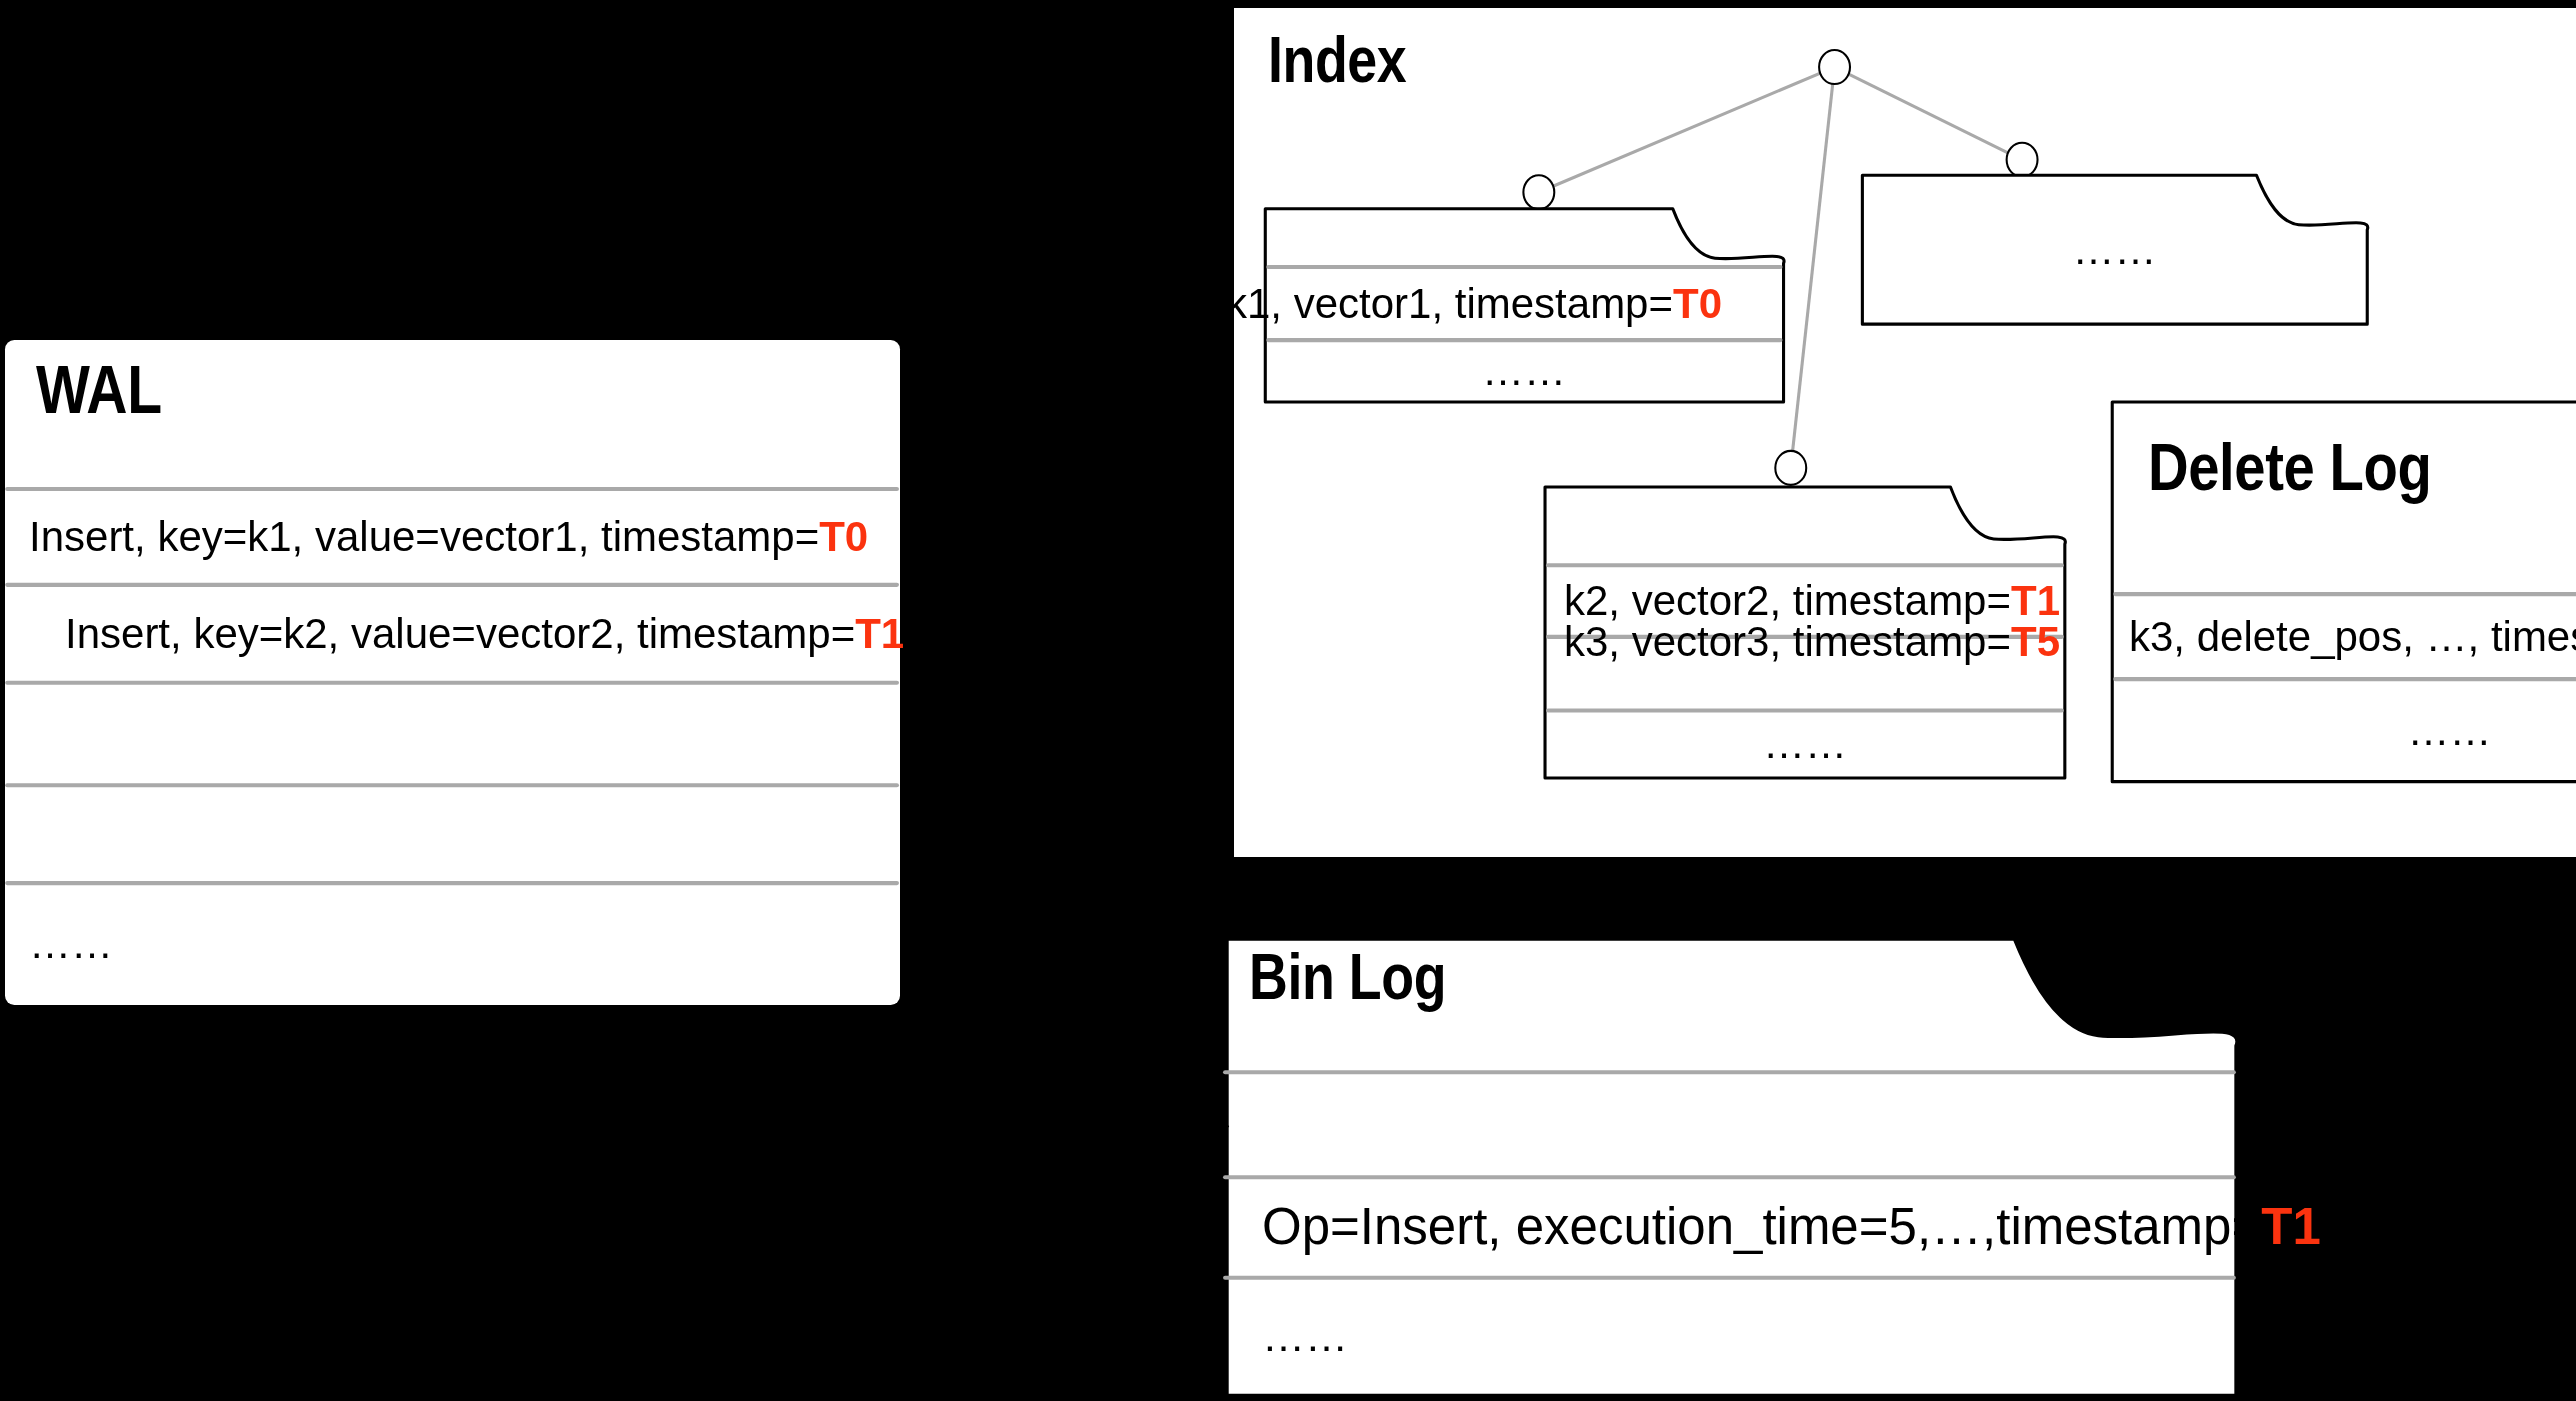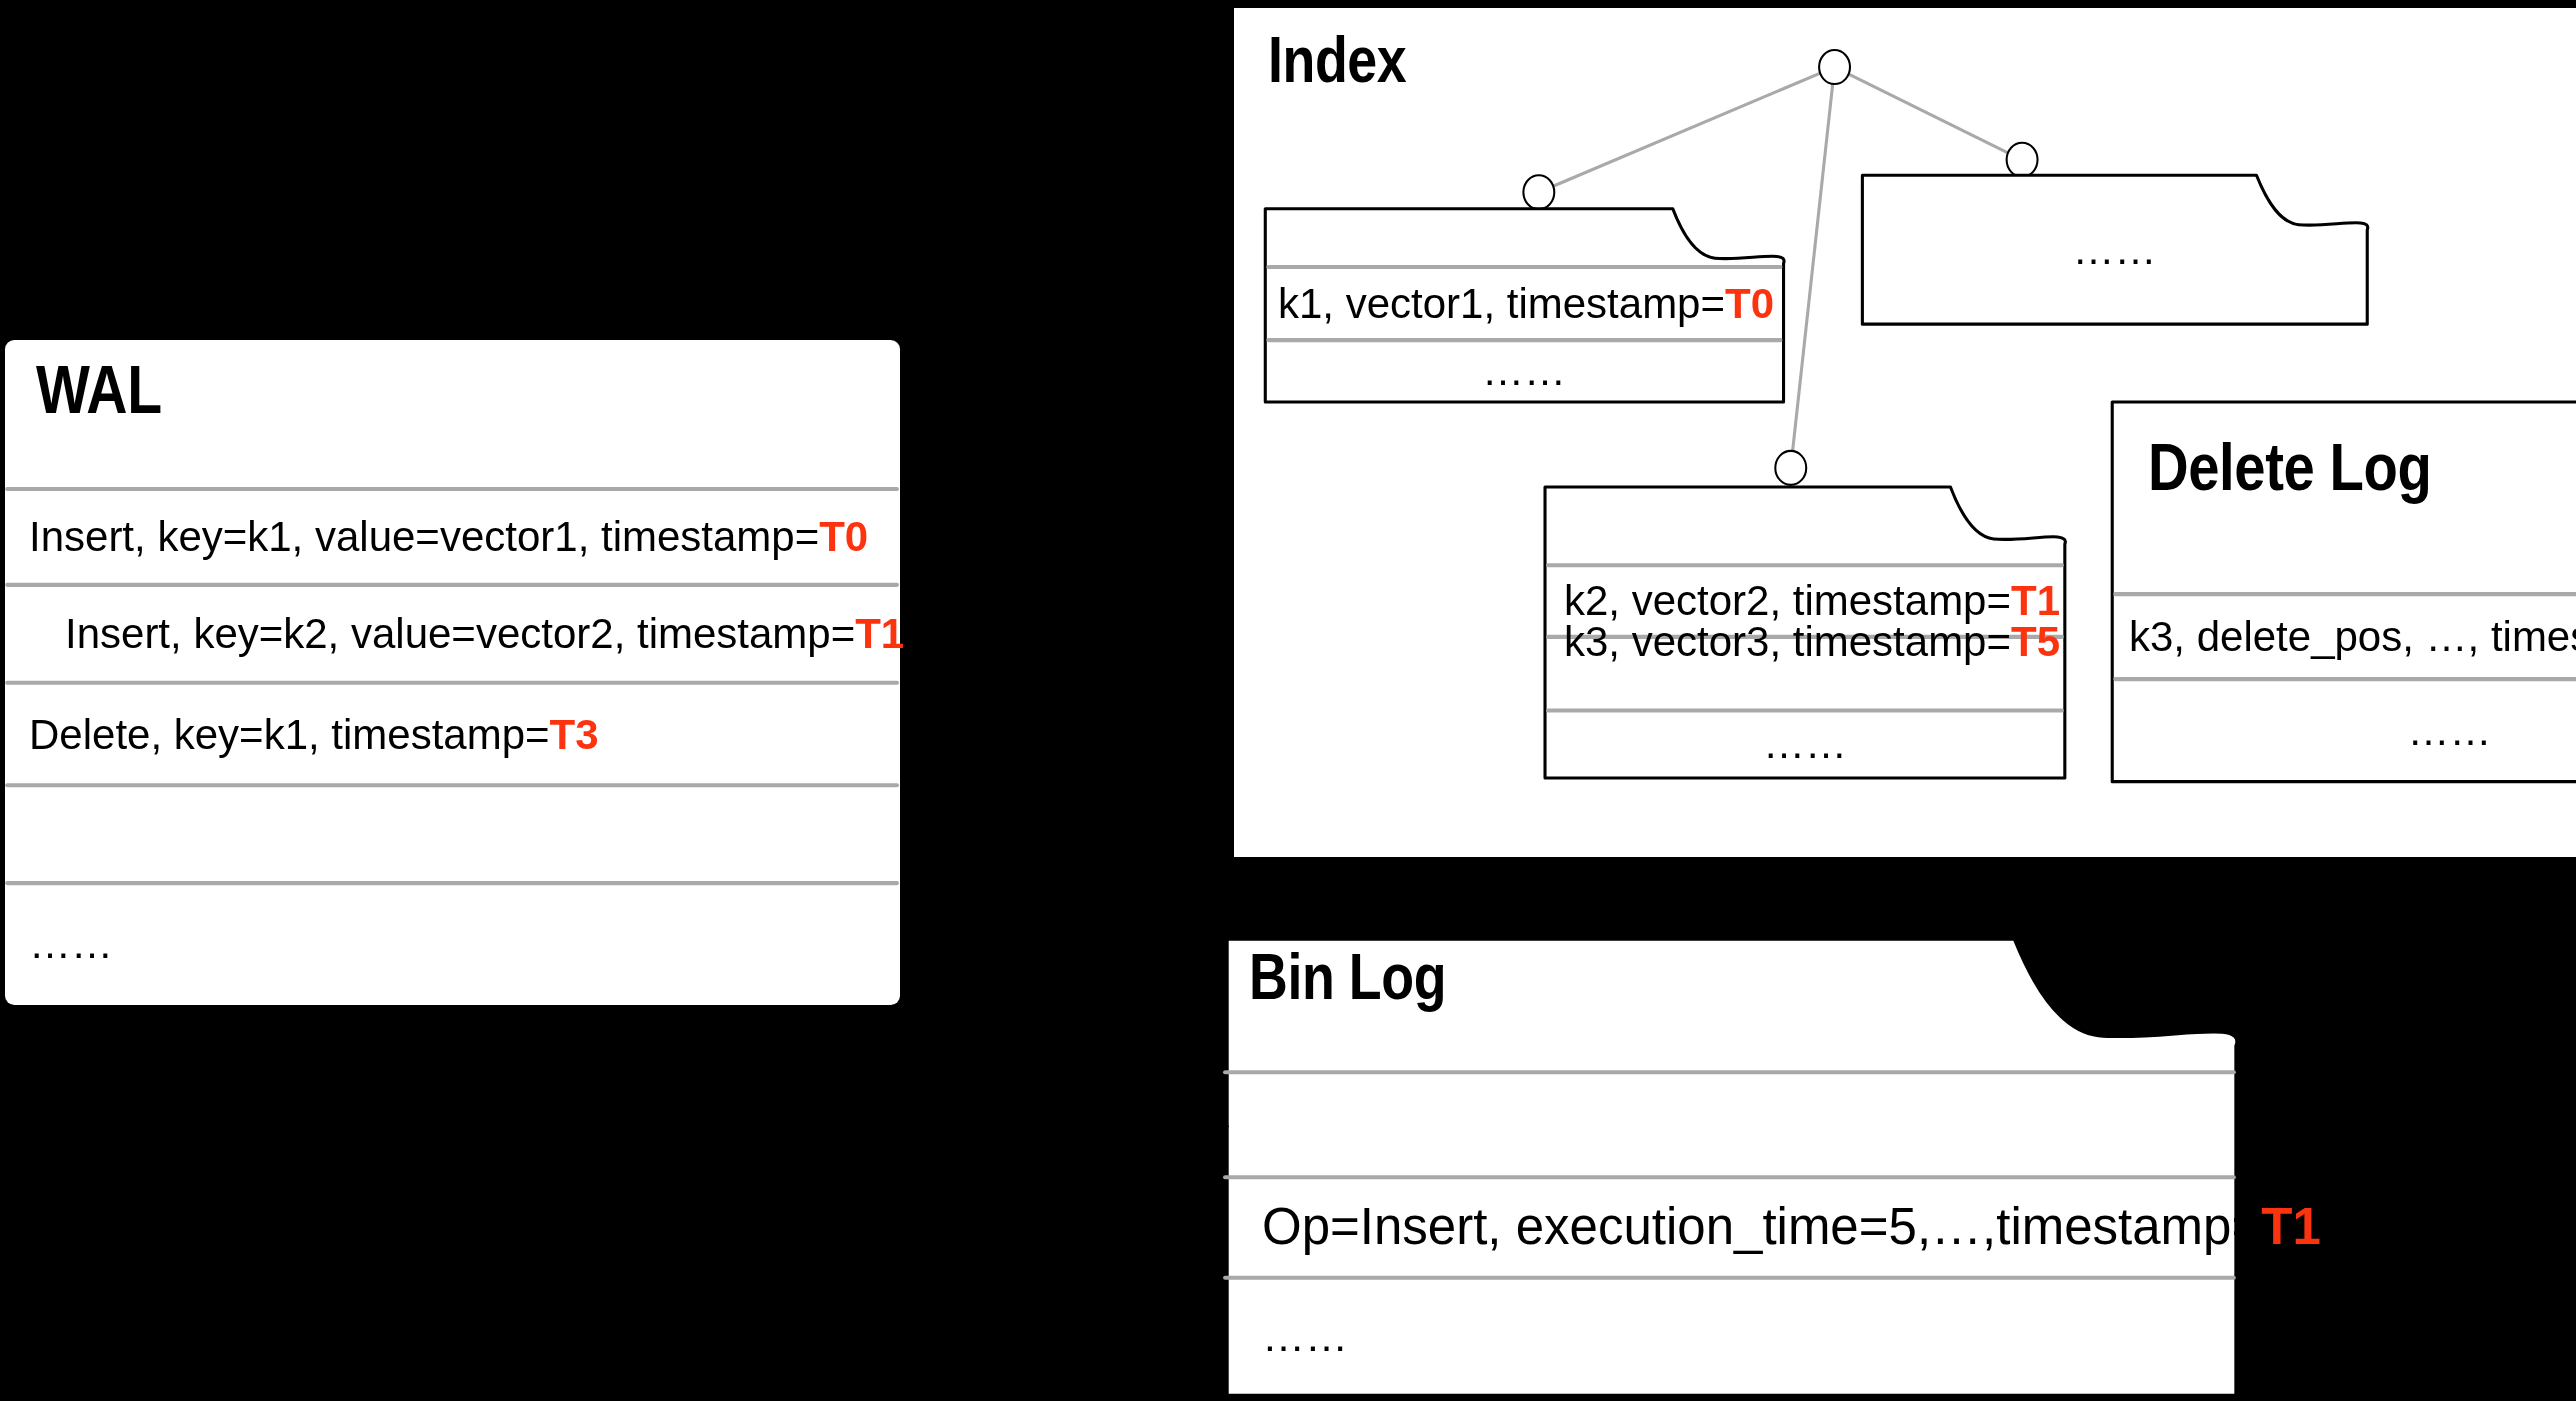--- a/index.html
+++ b/index.html
@@ -74,24 +74,23 @@
     <path d="M2356 2202 L2384 2184" stroke="#000" stroke-width="7" fill="none"></path>
   </svg>
 
   <div class="ttl" style="left:36px;   top:355px;  font-size:68px;">WAL</div>
   <div class="ttl" style="left:1268px; top:28px;   font-size:64px;">Index</div>
   <div class="ttl" style="left:2148px; top:433px;  font-size:67px;">Delete Log</div>
   <div class="ttl" style="left:1249px; top:945px; font-size:64px;">Bin Log</div>
 
   <div class="row" style="left:29px; top:489px;  width:855px; line-height:96px;"><span>Insert, key=k1, value=vector1, timestamp=</span><span class="hl">T0</span></div>
   <div class="row" style="left:29px; top:585px; width:855px; line-height:98px;margin-left:36px;"><span>Insert, key=k2, value=vector2, timestamp=</span><span class="hl">T1</span></div>
-  <div class="row" style="left:29px; top:683px; width:855px; line-height:103px;"><span>Delete, key=k1, timestamp=</span><span class="hl">T3</span></div>
   <div class="row" style="left:29px; top:883px; width:855px; line-height:122px;"><span>……</span></div>
 
-  <div class="row" style="left:1278px; top:267px; line-height:73px;"><span>k1, vector1, timestamp=</span><span class="hl">T0</span></div>
+  <div class="row" style="left:1226px; top:267px; line-height:73px;"><span>k1, vector1, timestamp=</span><span class="hl">T0</span></div>
   <div class="row center" style="left:1265px; top:340px; width:518px; line-height:62px;"><span>……</span></div>
 
   <div class="row center" style="left:1862px; top:175px; width:505px; line-height:149px;"><span>……</span></div>
 
   <div class="row" style="left:1564px; top:565px; line-height:72px;"><span>k2, vector2, timestamp=</span><span class="hl">T1</span></div>
   <div class="row" style="left:1564px; top:605px; line-height:74px;"><span>k3, vector3, timestamp=</span><span class="hl">T5</span></div>
   <div class="row center" style="left:1545px; top:710px; width:520px; line-height:67px;"><span>……</span></div>
 
   <div class="row" style="left:2129px; top:594px; line-height:85px;"><span>k3, delete_pos, …, timestamp=</span></div>
   <div class="row center" style="left:2112px; top:679px; width:675px; line-height:103px;"><span>……</span></div>

